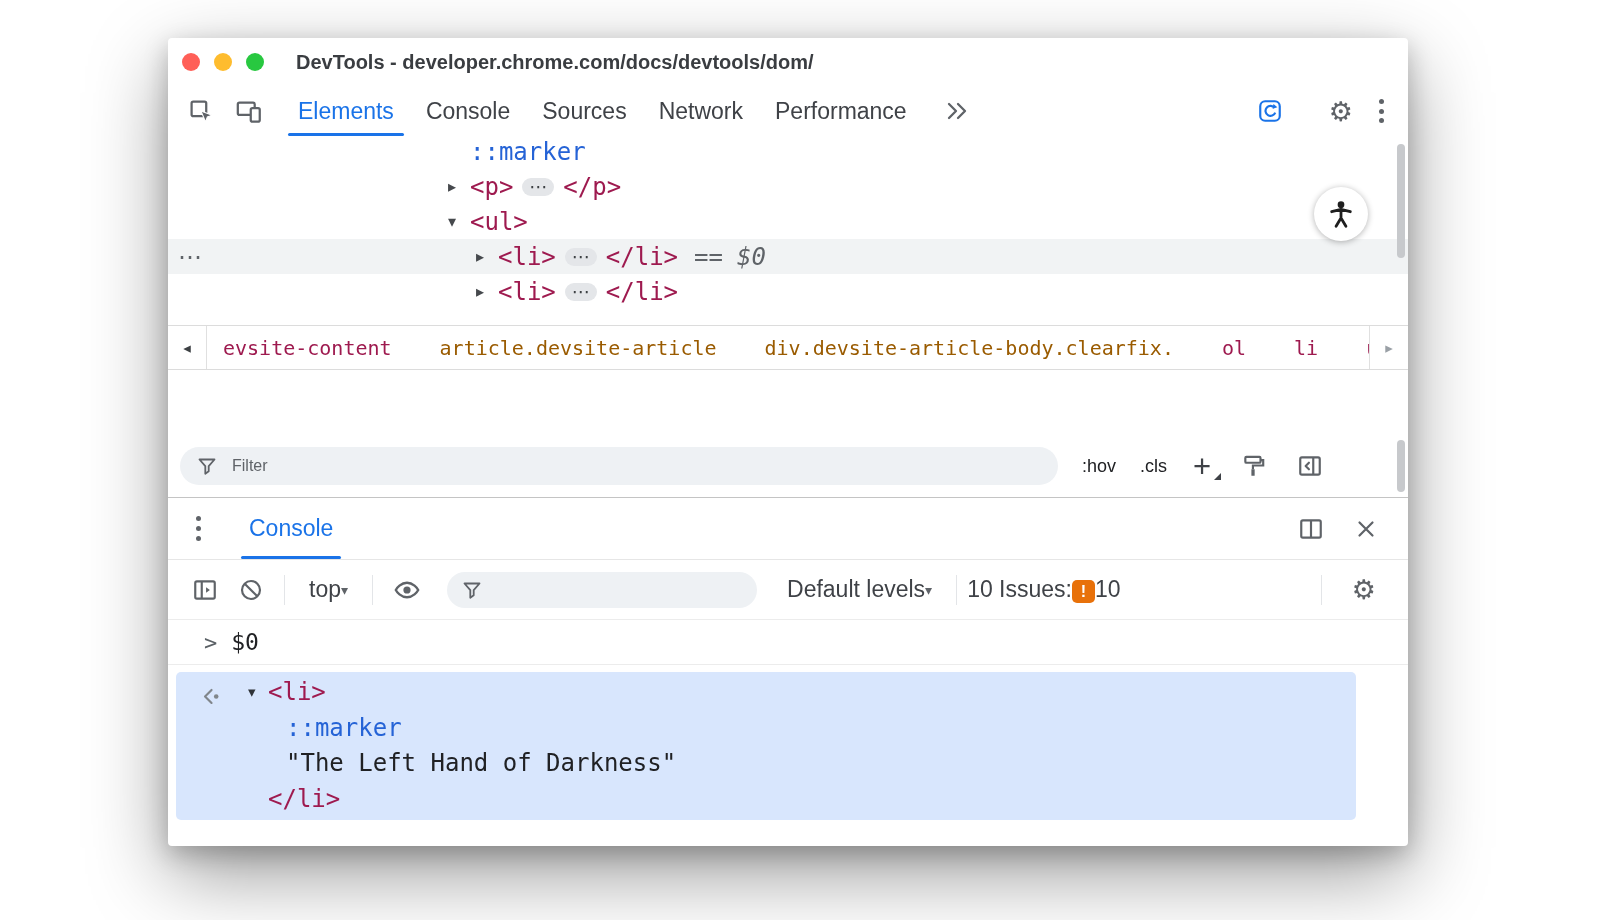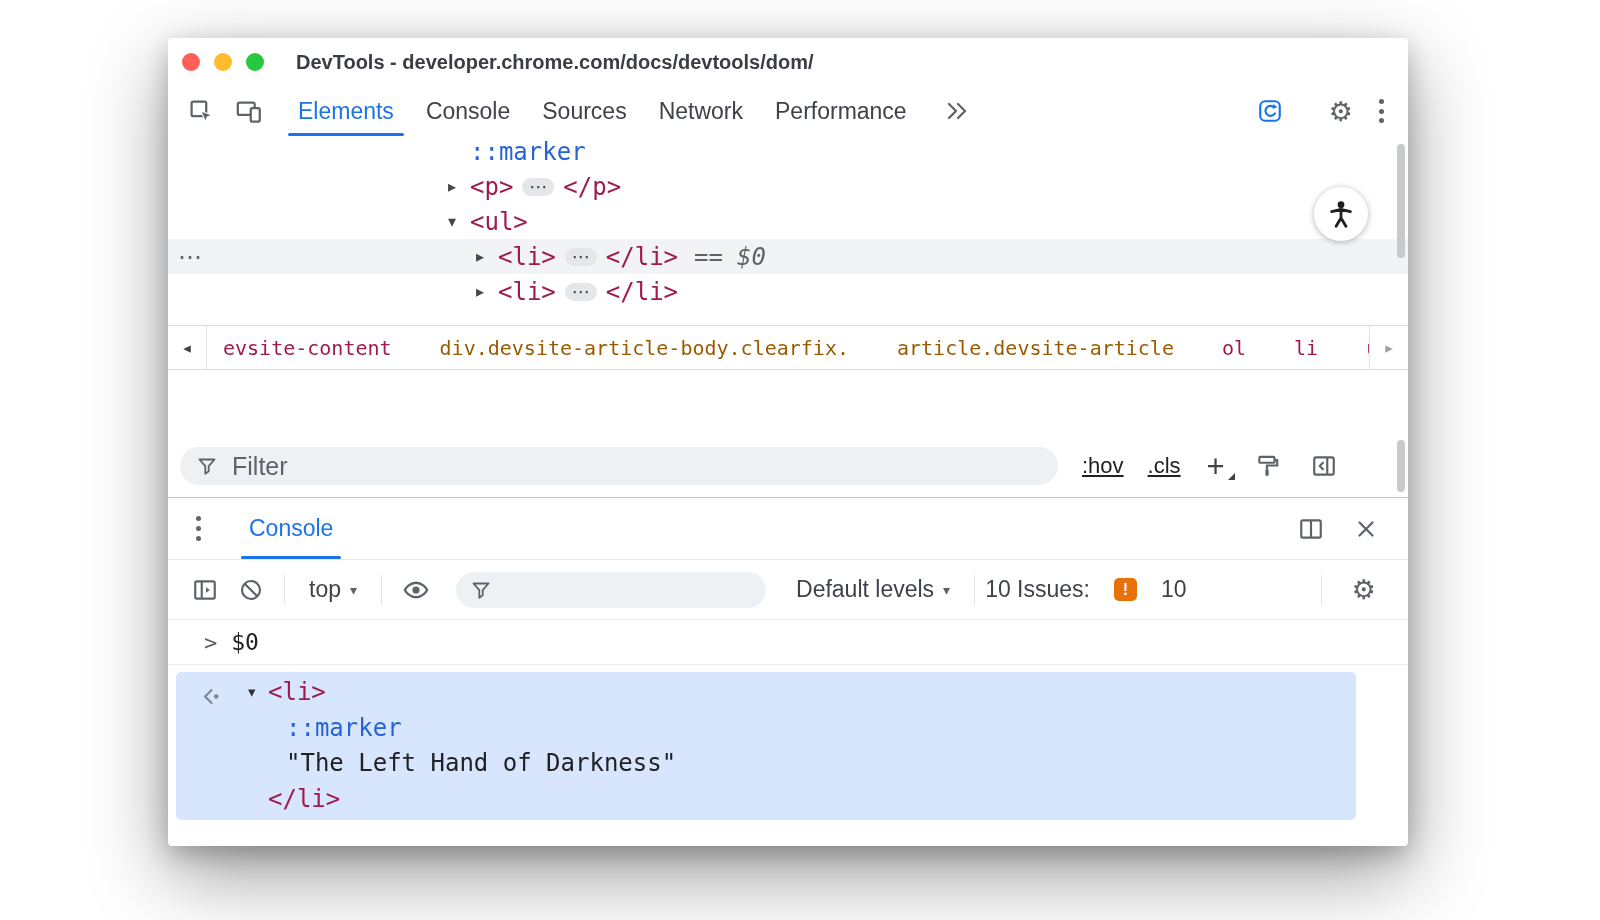--- a/index.html
+++ b/index.html
@@ -74,47 +74,47 @@
                padding-left:14px;font-size:23px;color:#3f4247;box-sizing:border-box;border-bottom:1px solid #e4e4e4;}
   .stab{padding:0 10px;margin-right:26px;display:flex;align-items:center;position:relative;white-space:nowrap;}
   .stab.active{color:#1a73e8;}
   .stab.active::after{content:"";position:absolute;left:2px;right:2px;bottom:0;height:3px;background:#1a73e8;border-radius:3px;}
   .styles-more{display:flex;align-items:center;margin-left:10px;}
 
   
   .filter-row{position:absolute;top:397px;left:0;right:0;height:62px;display:flex;align-items:center;box-sizing:border-box;}
   .filter-pill{margin-left:12px;width:878px;height:38px;border-radius:19px;background:#eef1f4;
                display:flex;align-items:center;padding:0 16px;box-sizing:border-box;gap:12px;}
-  .filter-input{border:none;background:transparent;outline:none;font-size:25px;color:#701a75;flex:1;
+  .filter-input{border:none;background:transparent;outline:none;font-size:16px;color:#701a75;flex:1;
                 font-family:"Liberation Sans",sans-serif;}
   .filter-input::placeholder{color:#5f6368;opacity:1;}
-  .txt-btn{margin-left:24px;font-size:22px;color:#202124;white-space:nowrap;text-decoration:underline;}
+  .txt-btn{margin-left:24px;font-size:18px;color:#202124;white-space:nowrap;}
   .plus-btn{margin-left:26px;font-size:31px;color:#3f4247;position:relative;line-height:1;}
   .plus-btn::after{content:"";position:absolute;right:-10px;bottom:2px;width:0;height:0;
                    border-bottom:7px solid #3f4247;border-left:7px solid transparent;}
   .filter-row .icon-btn{margin-left:30px;}
   .filter-row .vscroll{right:3px;top:5px;height:52px;}
 
   
   .drawer-header{position:absolute;top:459px;left:0;right:0;height:63px;box-sizing:border-box;
                  border-top:1px solid #c4c4c4;border-bottom:1px solid #e6e6e6;display:flex;align-items:stretch;}
   .drawer-header .kebab{align-self:center;margin-left:28px;}
   .drawer-tab{margin-left:36px;padding:0 12px;display:flex;align-items:center;font-size:23px;color:#1a73e8;position:relative;}
   .drawer-tab::after{content:"";position:absolute;left:4px;right:4px;bottom:0;height:3px;background:#1a73e8;border-radius:3px;}
   .drawer-right{margin-left:auto;display:flex;align-items:center;gap:30px;padding-right:30px;}
 
   .console-toolbar{position:absolute;top:522px;left:0;right:0;height:60px;box-sizing:border-box;
                    border-bottom:1px solid #ececec;display:flex;align-items:center;padding-left:14px;}
   .console-toolbar .icon-btn{margin:0 10px;}
   .vdiv{width:1px;height:30px;background:#e3e5e8;margin:0 10px;flex:none;}
-  .select-btn{margin:0 14px;display:flex;align-items:center;gap:9px;font-size:23px;color:#3f4247;white-space:nowrap;}
+  .select-btn{margin:0 14px;display:flex;align-items:center;font-size:23px;color:#3f4247;white-space:nowrap;}
   .caret{font-size:14px;color:#5f6368;}
   .console-filter-pill{width:310px;height:36px;border-radius:18px;background:#eef1f4;display:flex;align-items:center;
                        padding:0 14px;box-sizing:border-box;gap:10px;margin:0 16px;}
-  .issues{display:flex;align-items:center;gap:24px;font-size:23px;color:#3f4247;white-space:nowrap;}
+  .issues{display:flex;align-items:flex-end;gap:0;font-size:23px;color:#3f4247;white-space:nowrap;}
   .issue-badge{width:23px;height:23px;border-radius:5px;background:#e8710a;color:#fff;display:flex;align-items:center;
                justify-content:center;font-size:16px;font-weight:700;}
   .console-toolbar .right{margin-left:auto;display:flex;align-items:center;gap:16px;padding-right:22px;}
 
   .eval-row{position:absolute;top:582px;left:0;right:0;height:45px;box-sizing:border-box;border-bottom:1px solid #ececec;
             display:flex;align-items:center;padding-left:36px;font-family:"DejaVu Sans Mono",monospace;}
   .prompt{color:#5b6166;font-size:22px;margin-right:14px;}
   .eval-expr{color:#202124;font-size:23px;}
 
   .result-block{position:absolute;top:634px;left:8px;width:1180px;height:148px;background:#d8e6fd;border-radius:5px;
@@ -221,22 +221,22 @@
         </svg>
       </span>
     </div>
     <div class="vscroll"></div>
   </div>
 
   <div class="crumbs">
     <div class="crumb-nav back glyph">◂</div>
     <div class="crumb-list">
       <span class="crumb t-tag">evsite-content</span>
+      <span class="crumb t-attr">article.devsite-article</span>
       <span class="crumb t-attr">div.devsite-article-body.clearfix.</span>
-      <span class="crumb t-attr">article.devsite-article</span>
       <span class="crumb t-tag">ol</span>
       <span class="crumb t-tag">li</span>
       <span class="crumb t-tag">ul</span>
       <span class="crumb t-tag sel">li</span>
     </div>
     <div class="crumb-nav fwd glyph">▸</div>
   </div>
 
 
   <div class="filter-row">

